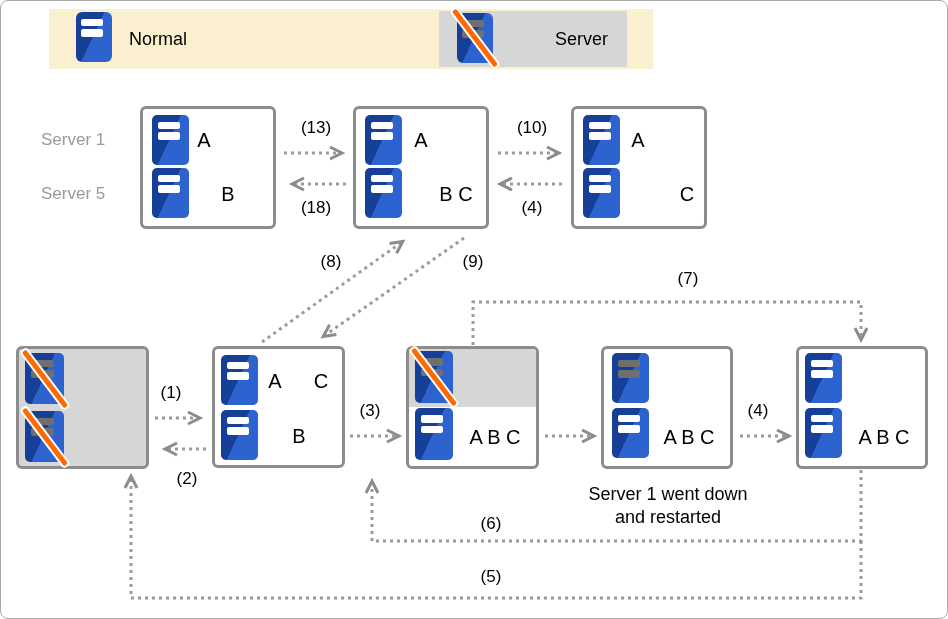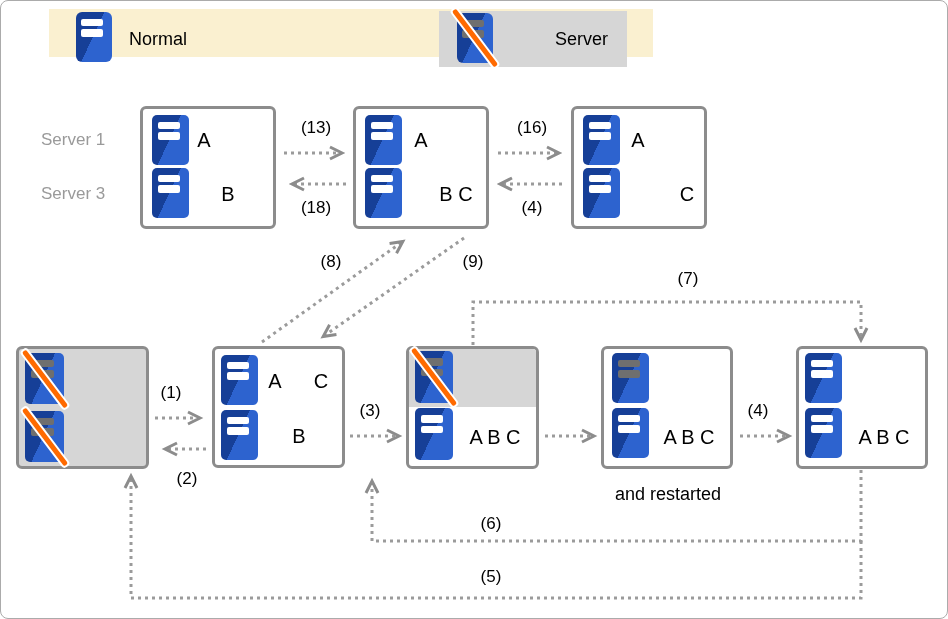--- a/index.html
+++ b/index.html
@@ -2,21 +2,21 @@
 <html><head>
 <meta charset="utf-8">
 <style>
   html,body{margin:0;padding:0;background:#fff;}
   .canvas{
     position:relative;width:946px;height:617px;background:#fff;
     border:1px solid #ababab;border-radius:8px;overflow:hidden;
     font-family:"Liberation Sans", sans-serif;color:#000;
   }
   
-  .legend{position:absolute;left:48px;top:8px;width:604px;height:48px;background:#faf0d0;}
+  .legend{position:absolute;left:48px;top:8px;width:604px;height:60px;background:#faf0d0;}
   .chip{position:absolute;top:2px;height:56px;width:188px;background:#d6d6d6;}
   .legend-label{position:absolute;font-size:18px;line-height:22px;white-space:nowrap;}
   
   .box{position:absolute;background:#fff;border:3px solid #8c8c8c;border-radius:6px;box-sizing:border-box;}
   .box.gray{background:#d6d6d6;}
   .half-gray{position:absolute;left:0;top:0;right:0;height:58px;background:#d6d6d6;border-radius:3px 3px 0 0;}
   
   .srv{position:absolute;width:37px;height:50px;border-radius:5px;
        background:linear-gradient(115deg,#163f97 48%,#2d63cf 48%);}
   .srv .bar{position:absolute;left:15%;width:60%;height:15%;background:#fff;border-radius:2px;}
@@ -50,21 +50,21 @@
       <div class="srv stopped" style="left:18px;top:2px;width:36px;height:50px;border-radius:6px;">
         <div class="bar b1"></div>
         <div class="bar b2"></div>
         <div class="slash"></div>
       </div>
       <div class="legend-label" style="left:116px;top:17px;">Server</div>
     </div>
   </div>
 
   <div class="rowlab" style="left:40px;top:129px;">Server 1</div>
-  <div class="rowlab" style="left:40px;top:183px;">Server 3</div>
+  <div class="rowlab" style="left:40px;top:183px;">Server 5</div>
 
   <div class="box" style="left:139px;top:105px;width:136px;height:123px;"></div>
   <div class="srv" style="left:151px;top:114px;">
       <div class="bar b1"></div>
       <div class="bar b2"></div>
     </div>
   <div class="srv" style="left:151px;top:167px;">
       <div class="bar b1"></div>
       <div class="bar b2"></div>
     </div>
@@ -150,20 +150,21 @@
       <div class="bar b1"></div>
       <div class="bar b2"></div>
     </div>
   <div class="srv" style="left:804px;top:407px;">
       <div class="bar b1"></div>
       <div class="bar b2"></div>
     </div>
   <div class="letter" style="left:883px;top:436px;">A B C</div>
 
   <div class="note">
+    <div>Server 1 went down</div>
     <div>and restarted</div>
   </div>
 
   <svg class="arrows" width="946" height="617" viewBox="0 0 946 617">
     <defs>
       <marker id="chev" markerUnits="userSpaceOnUse" markerWidth="20" markerHeight="18" refX="13" refY="8" orient="auto">
         <path d="M2,2 L14,8 L2,14" fill="none" stroke="#8c8c8c" stroke-width="3"></path>
       </marker>
     </defs>
     <g fill="none" stroke="#9b9b9b" stroke-width="3" stroke-dasharray="3 4">
@@ -186,18 +187,18 @@
 
   <div class="alabel" style="left:170px;top:392px;">(1)</div>
   <div class="alabel" style="left:186px;top:478px;">(2)</div>
   <div class="alabel" style="left:369px;top:410px;">(3)</div>
   <div class="alabel" style="left:757px;top:410px;">(4)</div>
   <div class="alabel" style="left:490px;top:576px;">(5)</div>
   <div class="alabel" style="left:490px;top:523px;">(6)</div>
   <div class="alabel" style="left:687px;top:278px;">(7)</div>
   <div class="alabel" style="left:330px;top:261px;">(8)</div>
   <div class="alabel" style="left:472px;top:261px;">(9)</div>
-  <div class="alabel" style="left:531px;top:127px;">(16)</div>
+  <div class="alabel" style="left:531px;top:127px;">(10)</div>
   <div class="alabel" style="left:531px;top:207px;">(4)</div>
   <div class="alabel" style="left:315px;top:207px;">(18)</div>
   <div class="alabel" style="left:315px;top:127px;">(13)</div>
 
 </div>
 
 </body></html>

